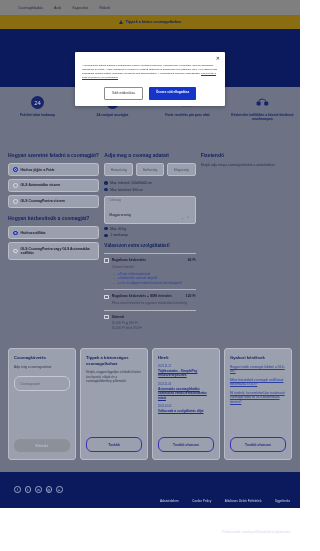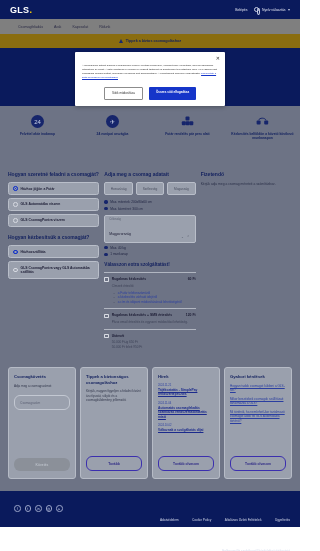--- a/index.html
+++ b/index.html
@@ -213,33 +213,20 @@
     font-size: 3px; padding: 3.5px 7px; border-radius: 1px; text-align: center;
   }
   .mbtn-ghost { border: .5px solid #8c8c8c; color: #333; background: #fff; }
   .mbtn-primary { background: #1535c9; color: #fff; font-weight: bold; }
 </style>
 </head>
 <body>
 
 <div class="page">
 
-  <div class="topbar">
-    <div class="logo">
-      <span>GLS</span><span class="dot">.</span>
-    </div>
-    <div class="topbar-right">
-      <span class="topbar-link">Belépés</span>
-      <span class="lang-wrap">
-        <span class="globe"></span>
-        <span class="topbar-link">Nyelv választás</span>
-        <span class="caret"></span>
-      </span>
-    </div>
-  </div>
 
   <div class="navbar">
     <span class="nav-item">Csomagfeladás</span>
     <span class="nav-item">Árak</span>
     <span class="nav-item">Kapcsolat</span>
     <span class="nav-item">Rólunk</span>
   </div>
 
   <div class="alert">
     <span class="alert-tri"></span>

